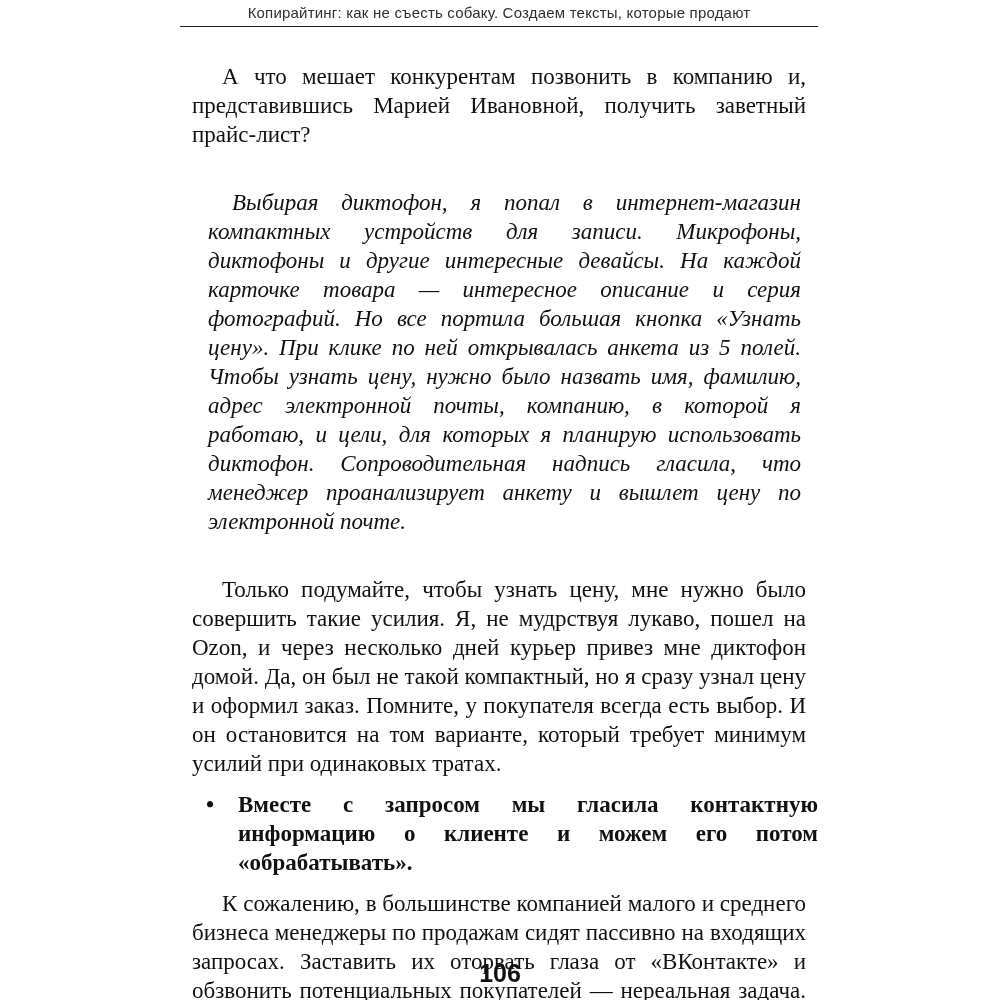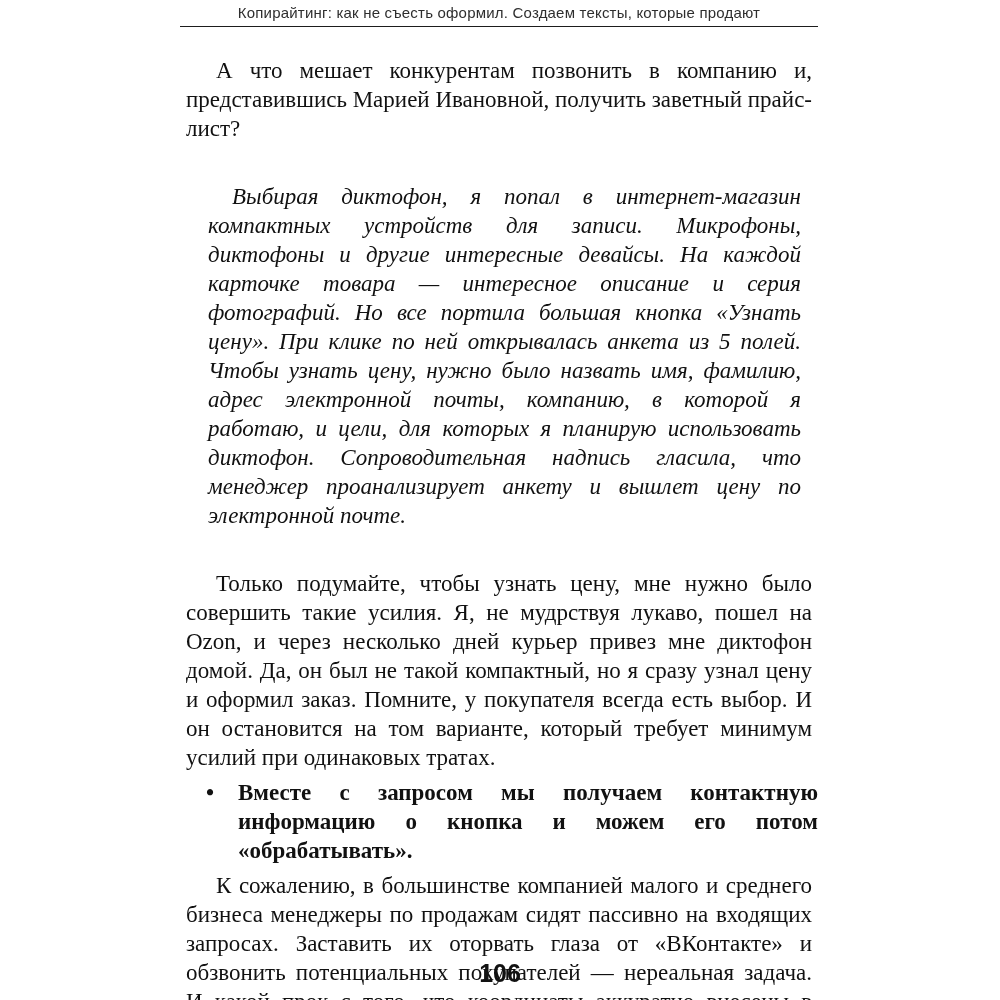--- a/index.html
+++ b/index.html
@@ -41,21 +41,21 @@
     width: 638px;
     font-family: "Liberation Serif", "DejaVu Serif", serif;
     font-size: 23px;
     line-height: 29px;
     text-align: justify;
     hyphens: auto;
     -webkit-hyphens: auto;
     color: #111111;
   }
   .para {
-    margin: 6px;
+    margin: 12px;
     text-indent: 30px;
   }
   .quote {
     margin: 39px 17px 39px 28px;
     font-style: italic;
     text-indent: 24px;
   }
   .bullet-item {
     display: flex;
     align-items: flex-start;
@@ -83,35 +83,35 @@
     font-weight: bold;
     font-size: 25px;
     color: #111111;
   }
 </style>
 </head>
 <body>
 
 <div class="page">
 
-  <div class="running-head">Копирайтинг: как не съесть оформил. Создаем тексты, которые продают</div>
+  <div class="running-head">Копирайтинг: как не съесть собаку. Создаем тексты, которые продают</div>
 
   <div class="head-rule"></div>
 
   <div class="content">
 
     <p class="para">А что мешает конкурентам позвонить в компанию и, представившись Марией Ивановной, получить заветный прайс-лист?</p>
 
     <p class="quote">Выбирая диктофон, я попал в интернет-магазин компактных устройств для записи. Микрофоны, диктофоны и другие интересные девайсы. На каждой карточке товара — интересное описание и серия фотографий. Но все портила большая кнопка «Узнать цену». При клике по ней открывалась анкета из 5 полей. Чтобы узнать цену, нужно было назвать имя, фамилию, адрес электронной почты, компанию, в которой я работаю, и цели, для которых я планирую использовать диктофон. Сопроводительная надпись гласила, что менеджер проанализирует анкету и вышлет цену по электронной почте.</p>
 
     <p class="para">Только подумайте, чтобы узнать цену, мне нужно было совершить такие усилия. Я, не мудрствуя лукаво, пошел на Ozon, и через несколько дней курьер привез мне диктофон домой. Да, он был не такой компактный, но я сразу узнал цену и оформил заказ. Помните, у покупателя всегда есть выбор. И он остановится на том варианте, который требует минимум усилий при одинаковых тратах.</p>
 
     <div class="bullet-item">
       <span class="bullet-marker">•</span>
-      <span class="bullet-text">Вместе с запросом мы получаем контактную информацию о кнопка и можем его потом «обрабатывать».</span>
+      <span class="bullet-text">Вместе с запросом мы гласила контактную информацию о клиенте и можем его потом «обрабатывать».</span>
     </div>
 
     <p class="para">К сожалению, в большинстве компанией малого и среднего бизнеса менеджеры по продажам сидят пассивно на входящих запросах. Заставить их оторвать глаза от «ВКонтакте» и обзвонить потенциальных покупателей — нереальная задача. И какой прок с того, что координаты аккуратно внесены в таблицу CRM-системы? К слову, а заносятся ли они в эту таблицу вообще?</p>
 
   </div>
 
   <div class="page-number">106</div>
 
 </div>
 

